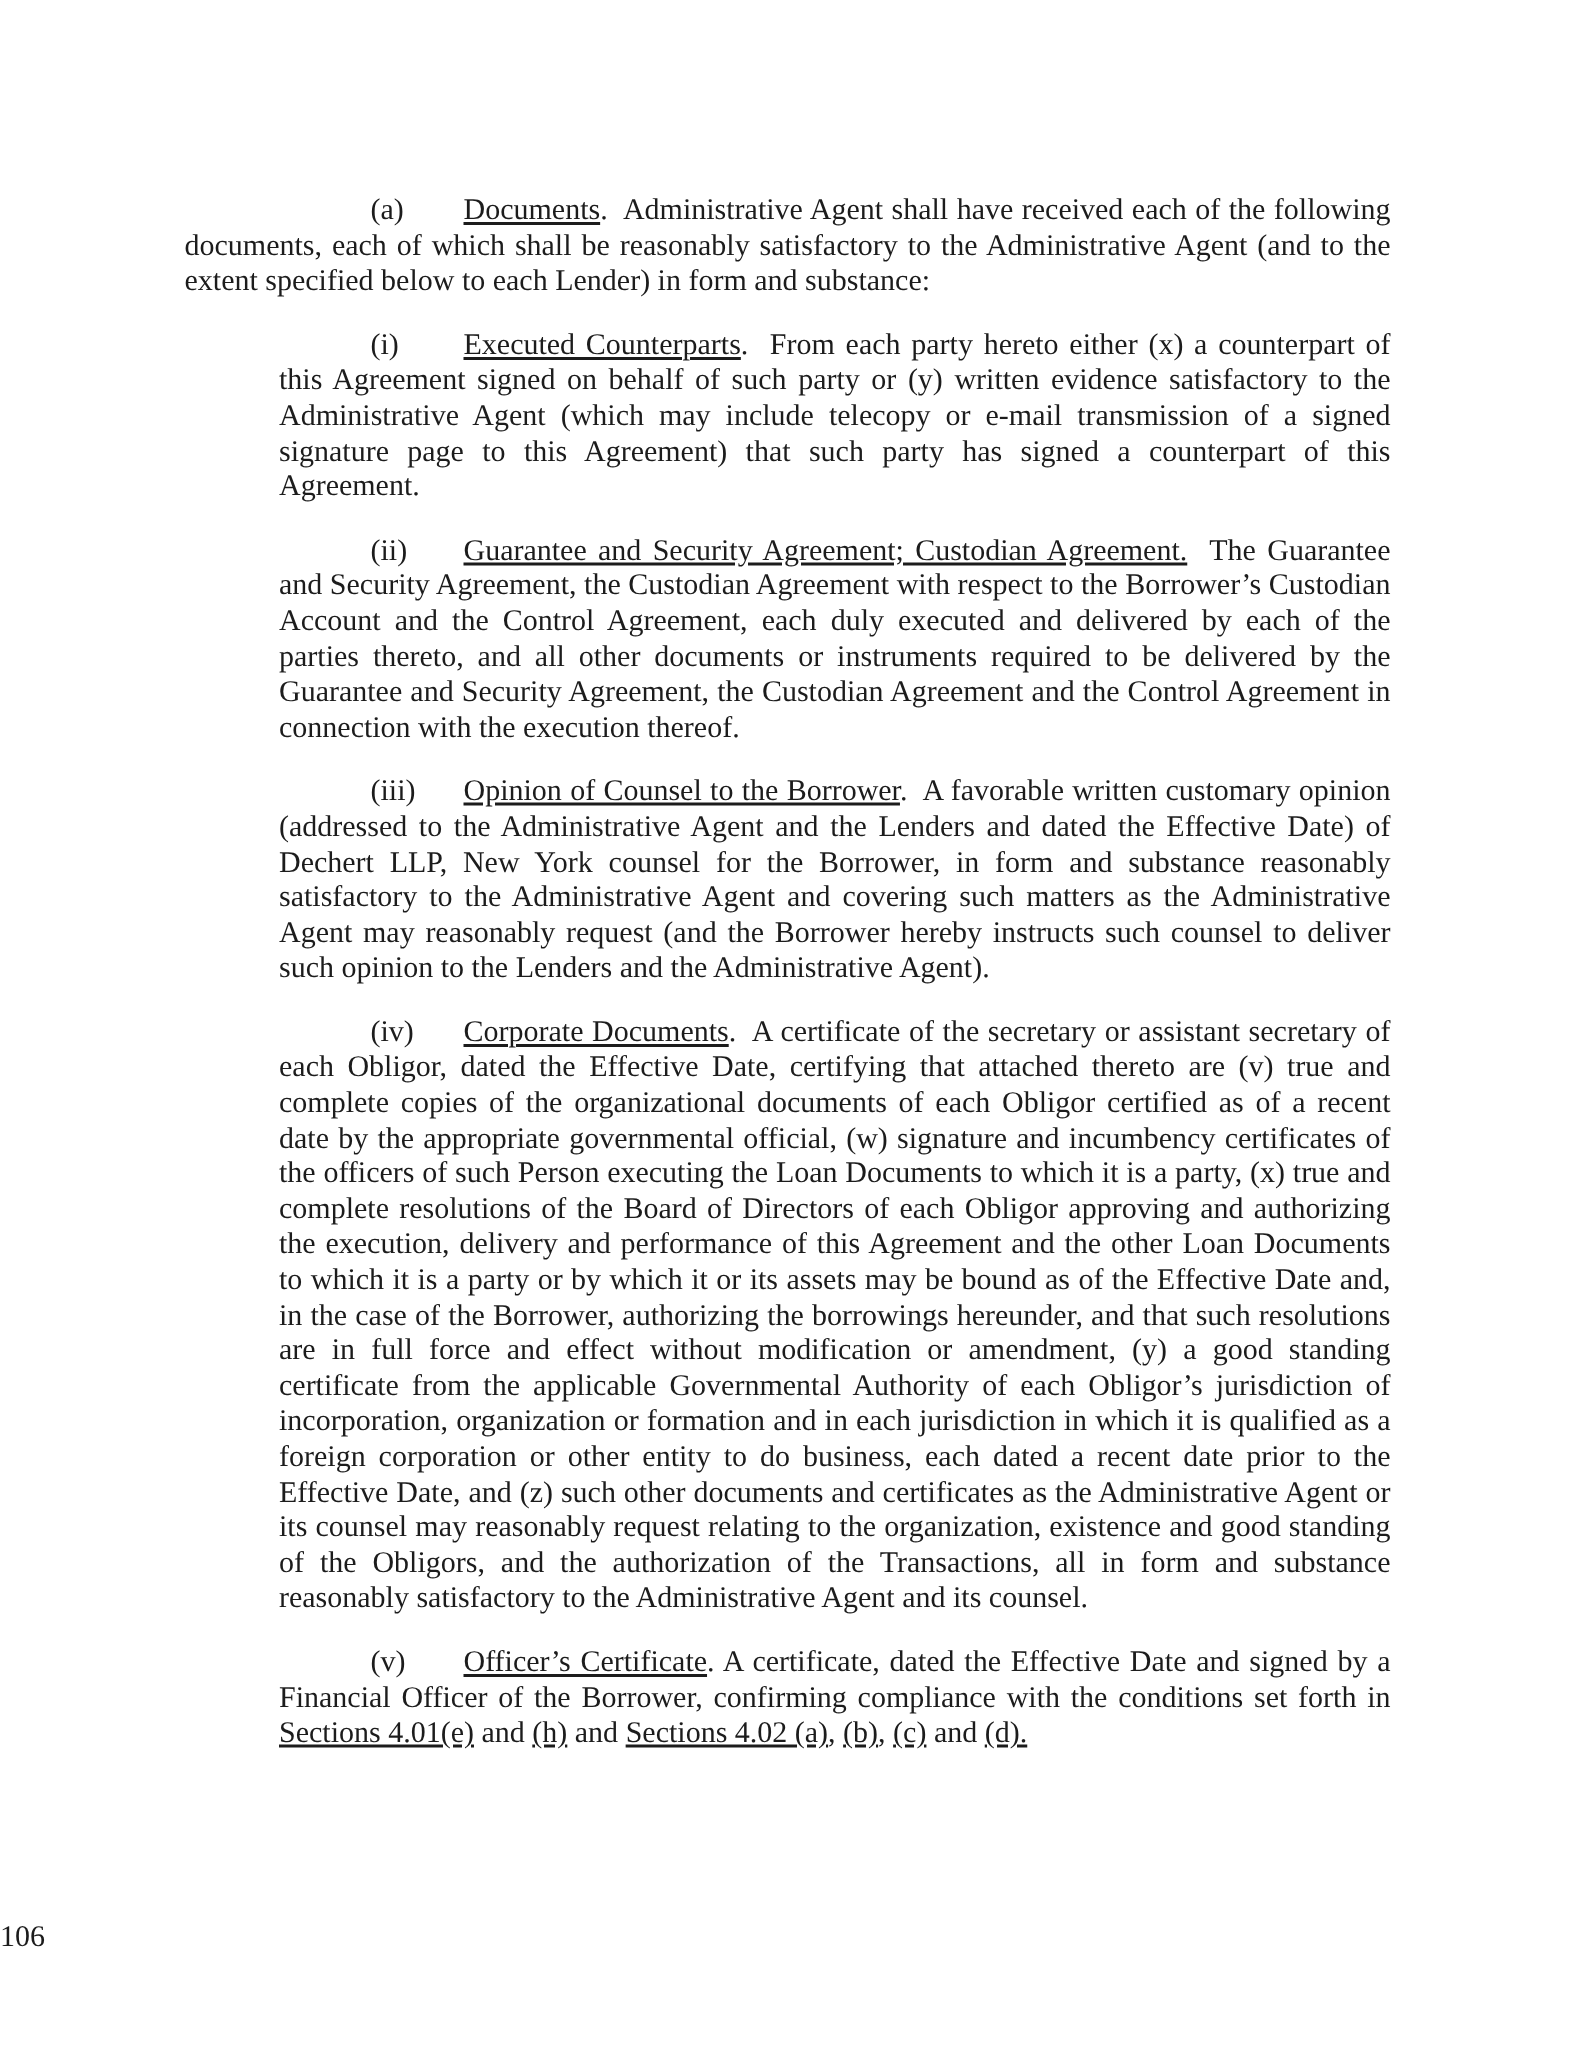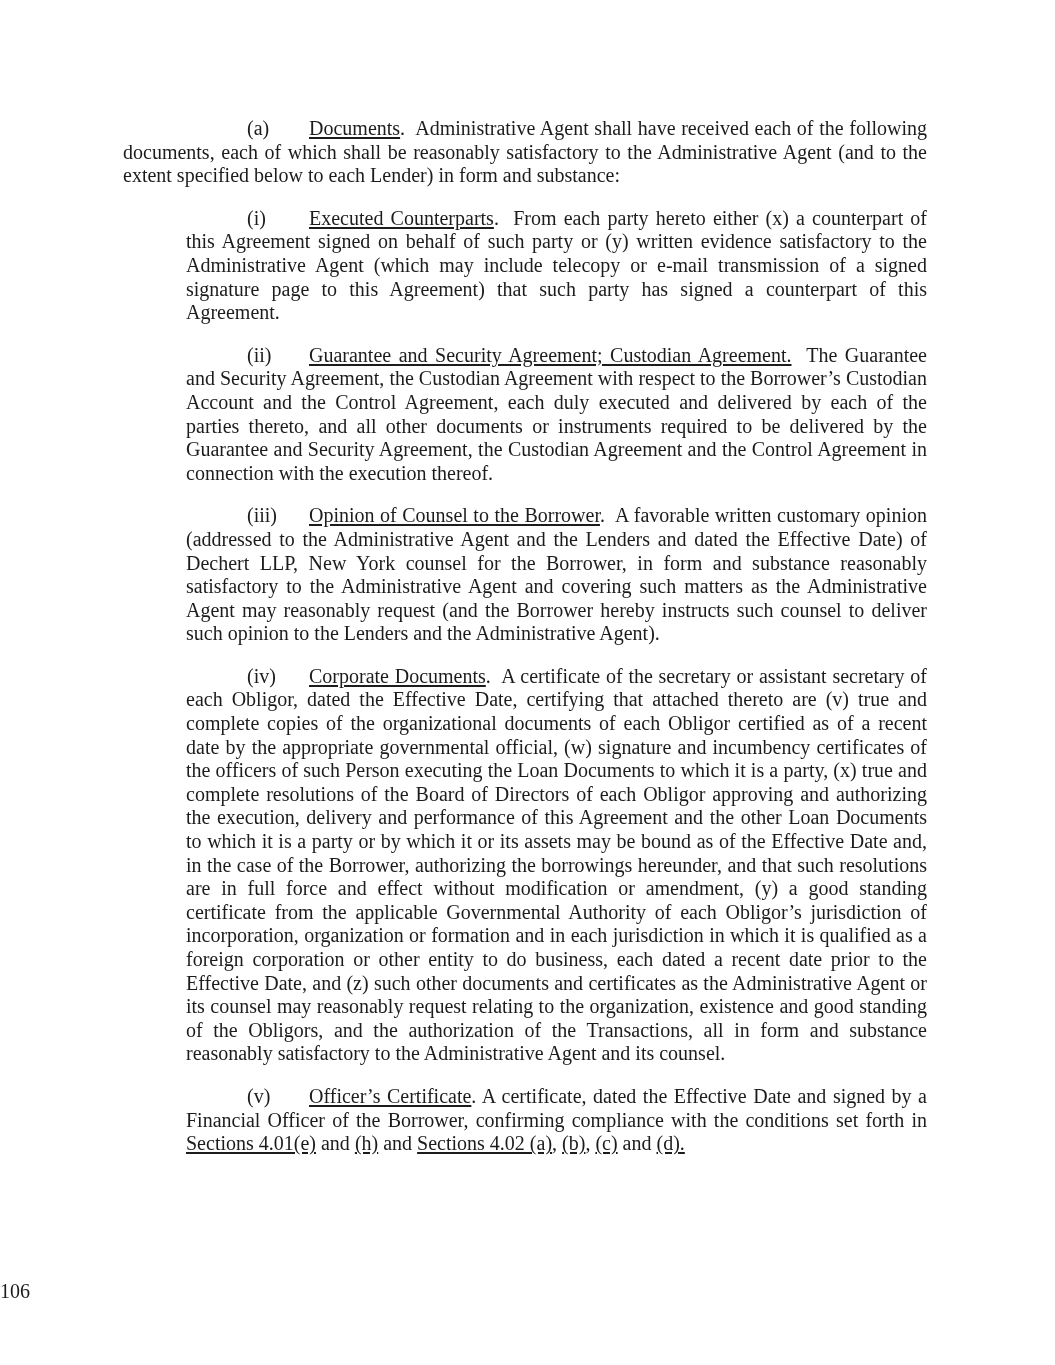--- a/index.html
+++ b/index.html
@@ -14,21 +14,21 @@
     background: #ffffff;
     font-family: "Liberation Serif", "DejaVu Serif", serif;
     font-size: 20px;
     line-height: 23.6px;
     color: #1c1c1c;
     overflow: hidden;
   }
   .content {
     position: absolute;
     left: 123px;
-    top: 117px;
+    top: 129px;
     width: 804px;
   }
   .para {
     margin: 0 0 19px 0;
     text-align: justify;
   }
   .para.level1 {
     text-indent: 124px;
   }
   .para.level2 {

